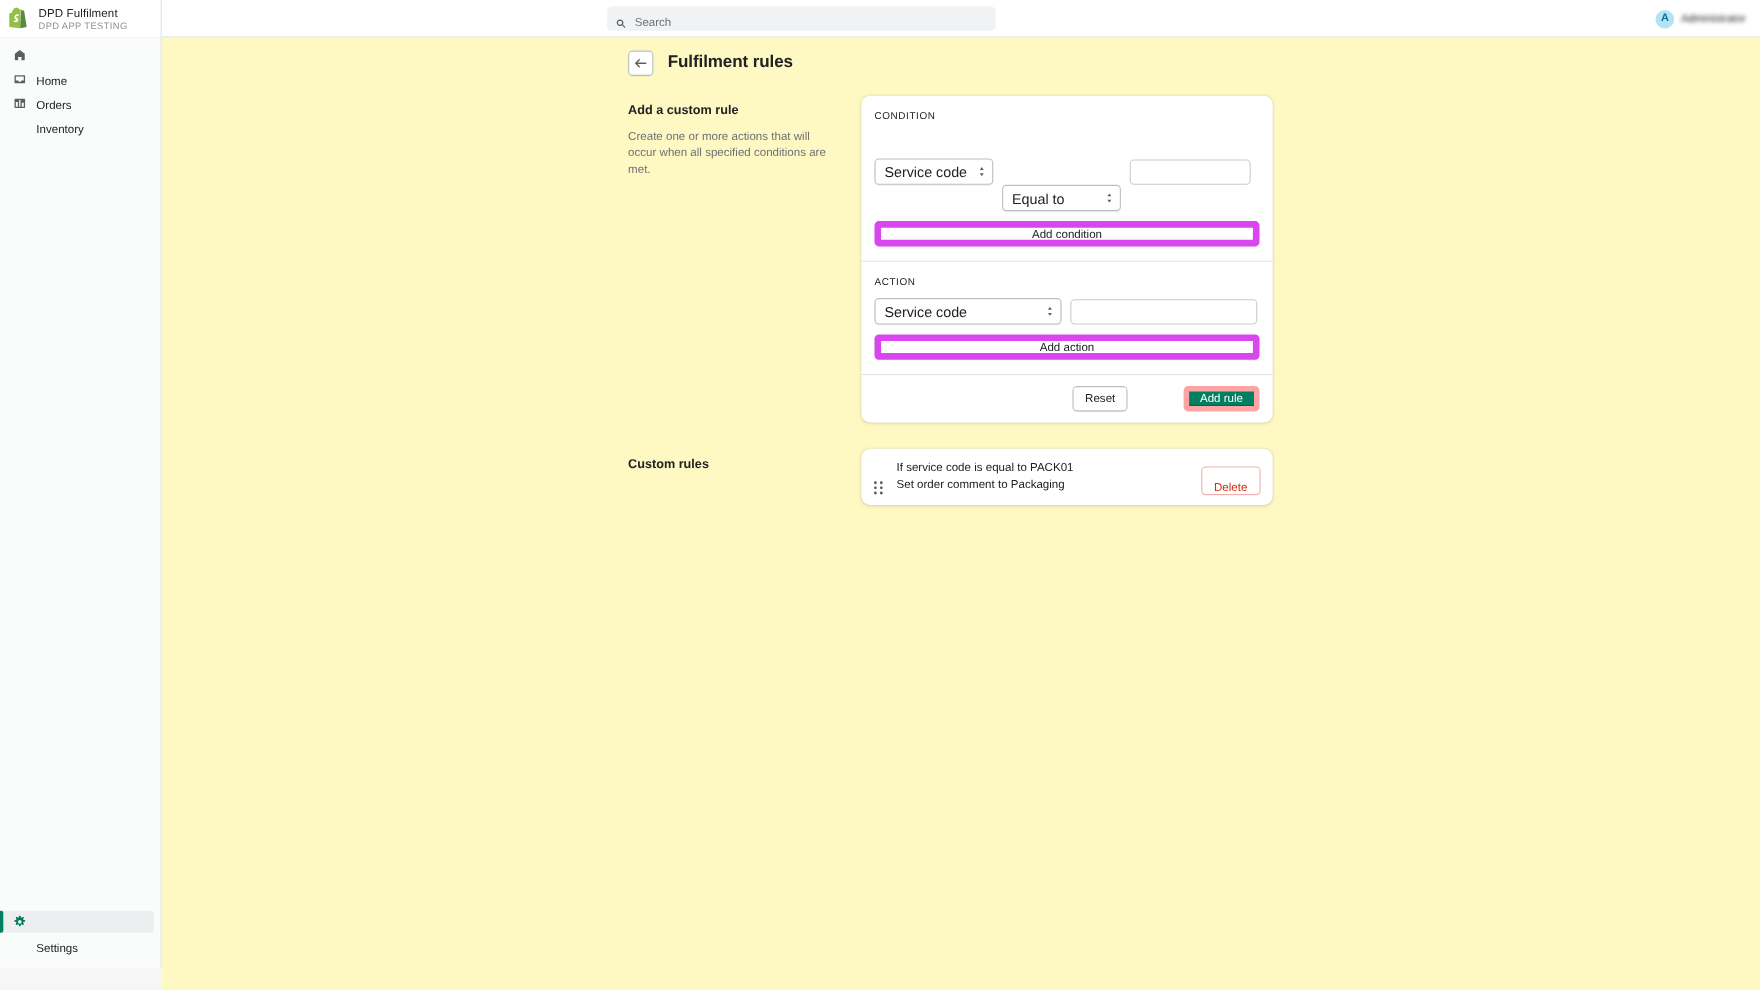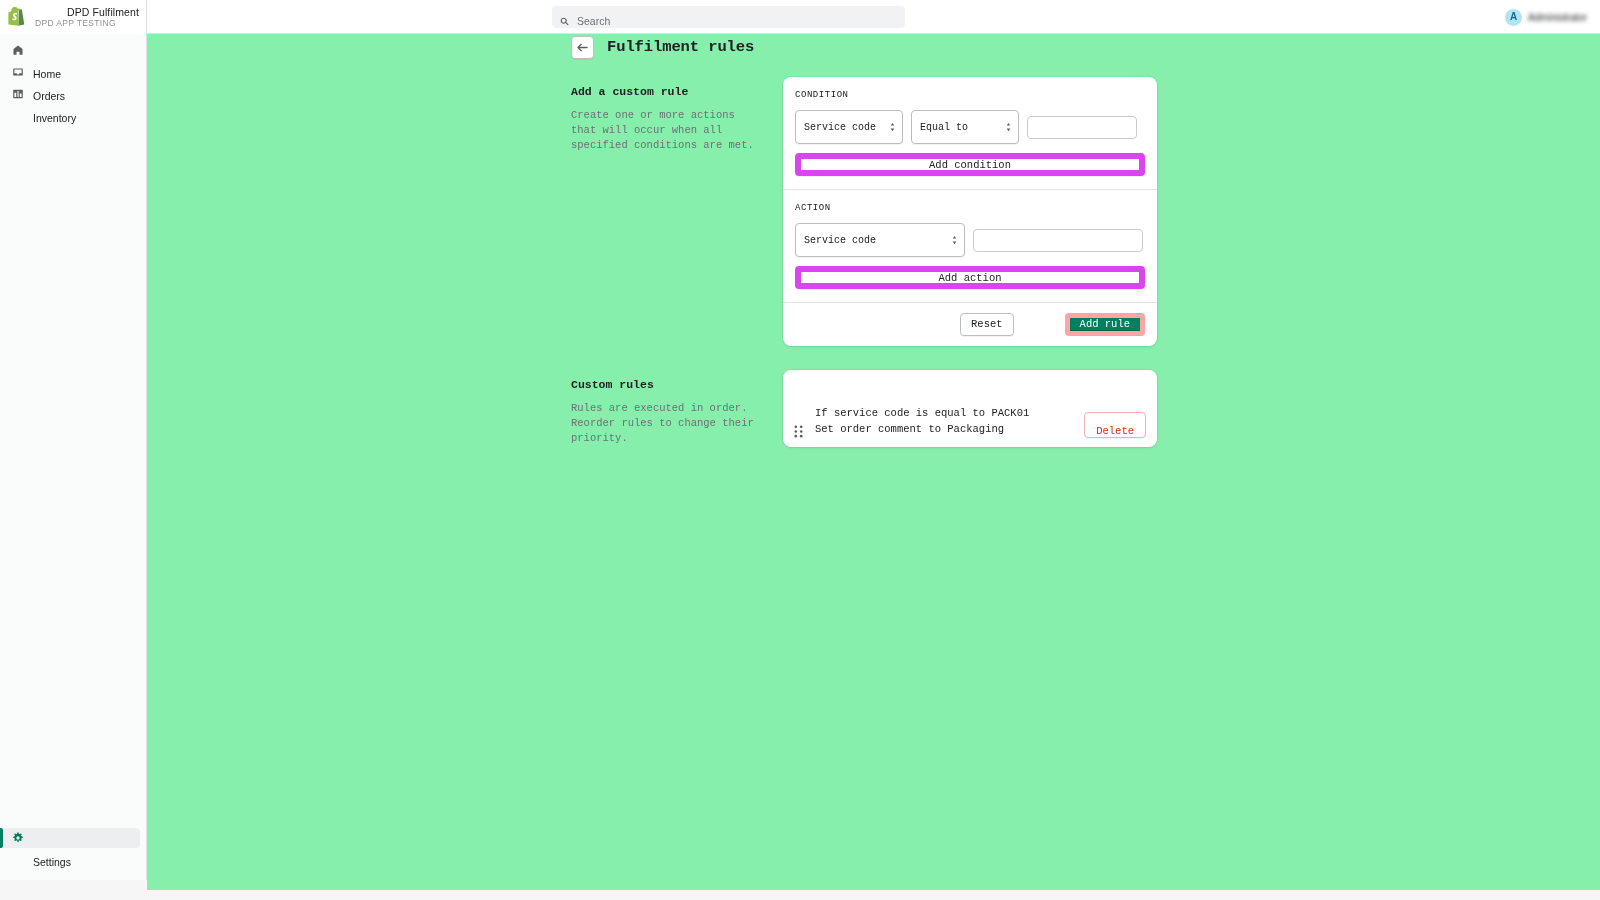--- a/index.html
+++ b/index.html
@@ -27,21 +27,21 @@
     border-right: 1px solid #e1e3e5;
     background: #fff;
   }
   .shopify-logo {
     width: 19px; height: 21px;
     flex: 0 0 auto;
     display: block;
   }
   .brand-text { line-height: 1.05; padding-top: 1px; }
   .brand-title {
-    font-size: 10.5px; color: #202223; letter-spacing: .1px; margin-left: 32px;
+    font-size: 10.5px; color: #202223; letter-spacing: .1px;
   }
   .brand-sub {
     font-size: 8.5px; color: #8c9196; letter-spacing: .35px;
     margin-top: 1px;
   }
   .search-wrap {
     position: absolute; left: 552px; top: 6px;
     width: 353px; height: 22px;
   }
   .search-box {
@@ -110,25 +110,24 @@
   .nav-item.selected::before {
     content: ""; position: absolute; left: 0; top: 0;
     width: 3px; height: 100%; background: #008060;
     border-radius: 0 2px 2px 0;
   }
   .nav-item.selected .nav-icon { color: #007b5c; }
   .nav-item.selected .nav-label { color: #202223; }
 
   
   .main {
-    position: absolute; top: 24px; left: 147px;
+    position: absolute; top: 34px; left: 147px;
     width: 1453px; height: 866px;
-    background: #86efac;
+    background: #fef9c3;
     overflow: hidden;
-    font-family: Liberation Mono, monospace;
   }
 
   .page-head {
     display: flex; align-items: center; gap: 13px;
     margin: 10px 0 0 424px;
     height: 26px;
   }
   .back-btn {
     width: 23px; height: 23px;
     background: #fff;
@@ -165,34 +164,34 @@
   }
   .card-block { padding: 13px 12px 13px 12px; }
   .card-block + .card-block { border-top: 1px solid #e1e3e5; }
   .block-label {
     font-size: 9px; color: #202223; letter-spacing: .55px;
     font-weight: normal; margin-bottom: 10px;
   }
   .row { display: flex; gap: 8px; align-items: center; }
 
   .select {
-    height: 34px;
+    height: 24px;
     background: #fff;
     border: 1px solid #babec3;
     border-radius: 4px;
     display: flex; align-items: center;
     justify-content: space-between;
     padding: 0 6px 0 8px;
-    font-size: 10px; color: #202223;
+    font-size: 13px; color: #202223;
     cursor: pointer;
     box-shadow: 0 1px 0 rgba(22,29,37,.05);
     white-space: nowrap;
   }
   .select-wide { width: 108px; }
-  .select-op { width: 108px; }
+  .select-op { width: 108px; margin-top: 48px; }
   .select-action { width: 170px; }
   .chev {
     width: 7px; height: 12px; flex: 0 0 auto;
     color: #5c5f62; margin-left: 6px;
   }
   .textinput {
     height: 23px;
     background: #fff;
     border: 1px solid #c9cccf;
     border-radius: 4px;
@@ -389,21 +388,20 @@
       <div class="card-footer">
         <button class="btn btn-default">Reset</button>
         <button class="btn btn-primary">Add rule</button>
       </div>
     </div>
   </div>
 
   <div class="section rules-section">
     <div class="section-aside">
       <div class="aside-title">Custom rules</div>
-      <div class="aside-desc">Rules are executed in order. Reorder rules to change their priority.</div>
     </div>
 
     <div class="rules-card">
       <svg class="drag-handle" viewBox="0 0 9 14" fill="currentColor">
         <circle cx="1.6" cy="2" r="1.4"></circle>
           <circle cx="7.4" cy="2" r="1.4"></circle>
         <circle cx="1.6" cy="7" r="1.4"></circle>
           <circle cx="7.4" cy="7" r="1.4"></circle>
         <circle cx="1.6" cy="12" r="1.4"></circle>
           <circle cx="7.4" cy="12" r="1.4"></circle>

